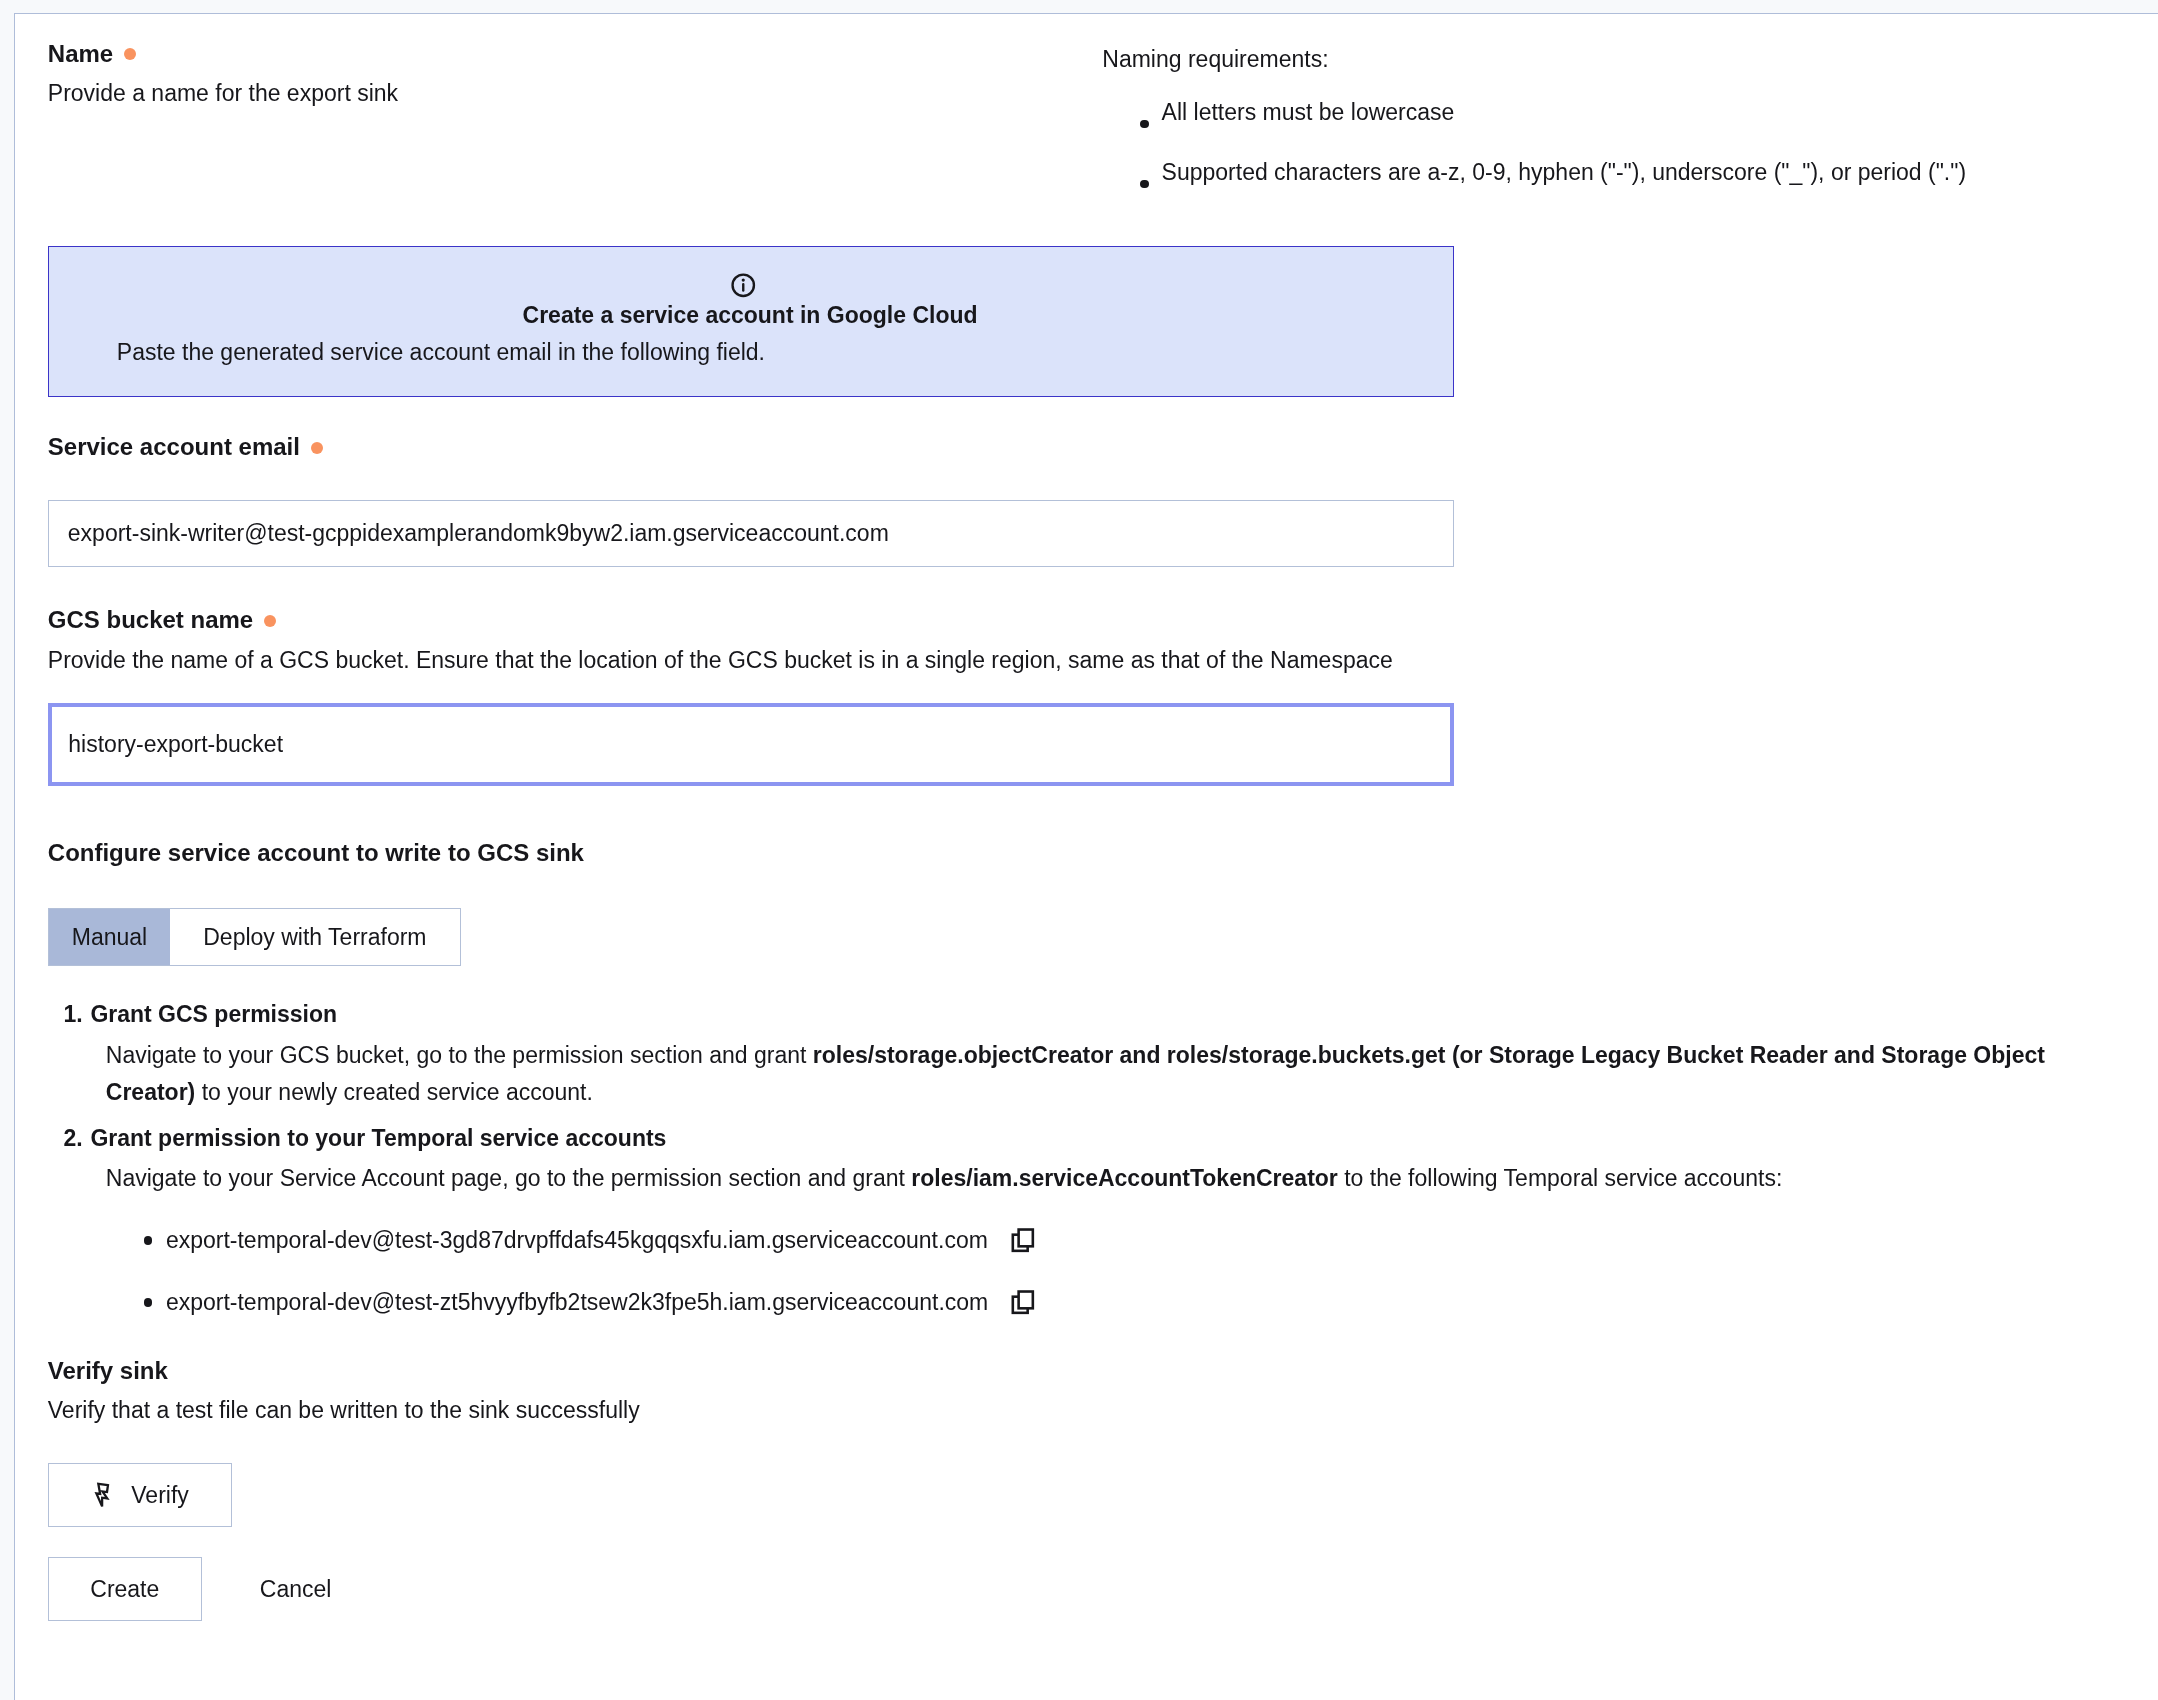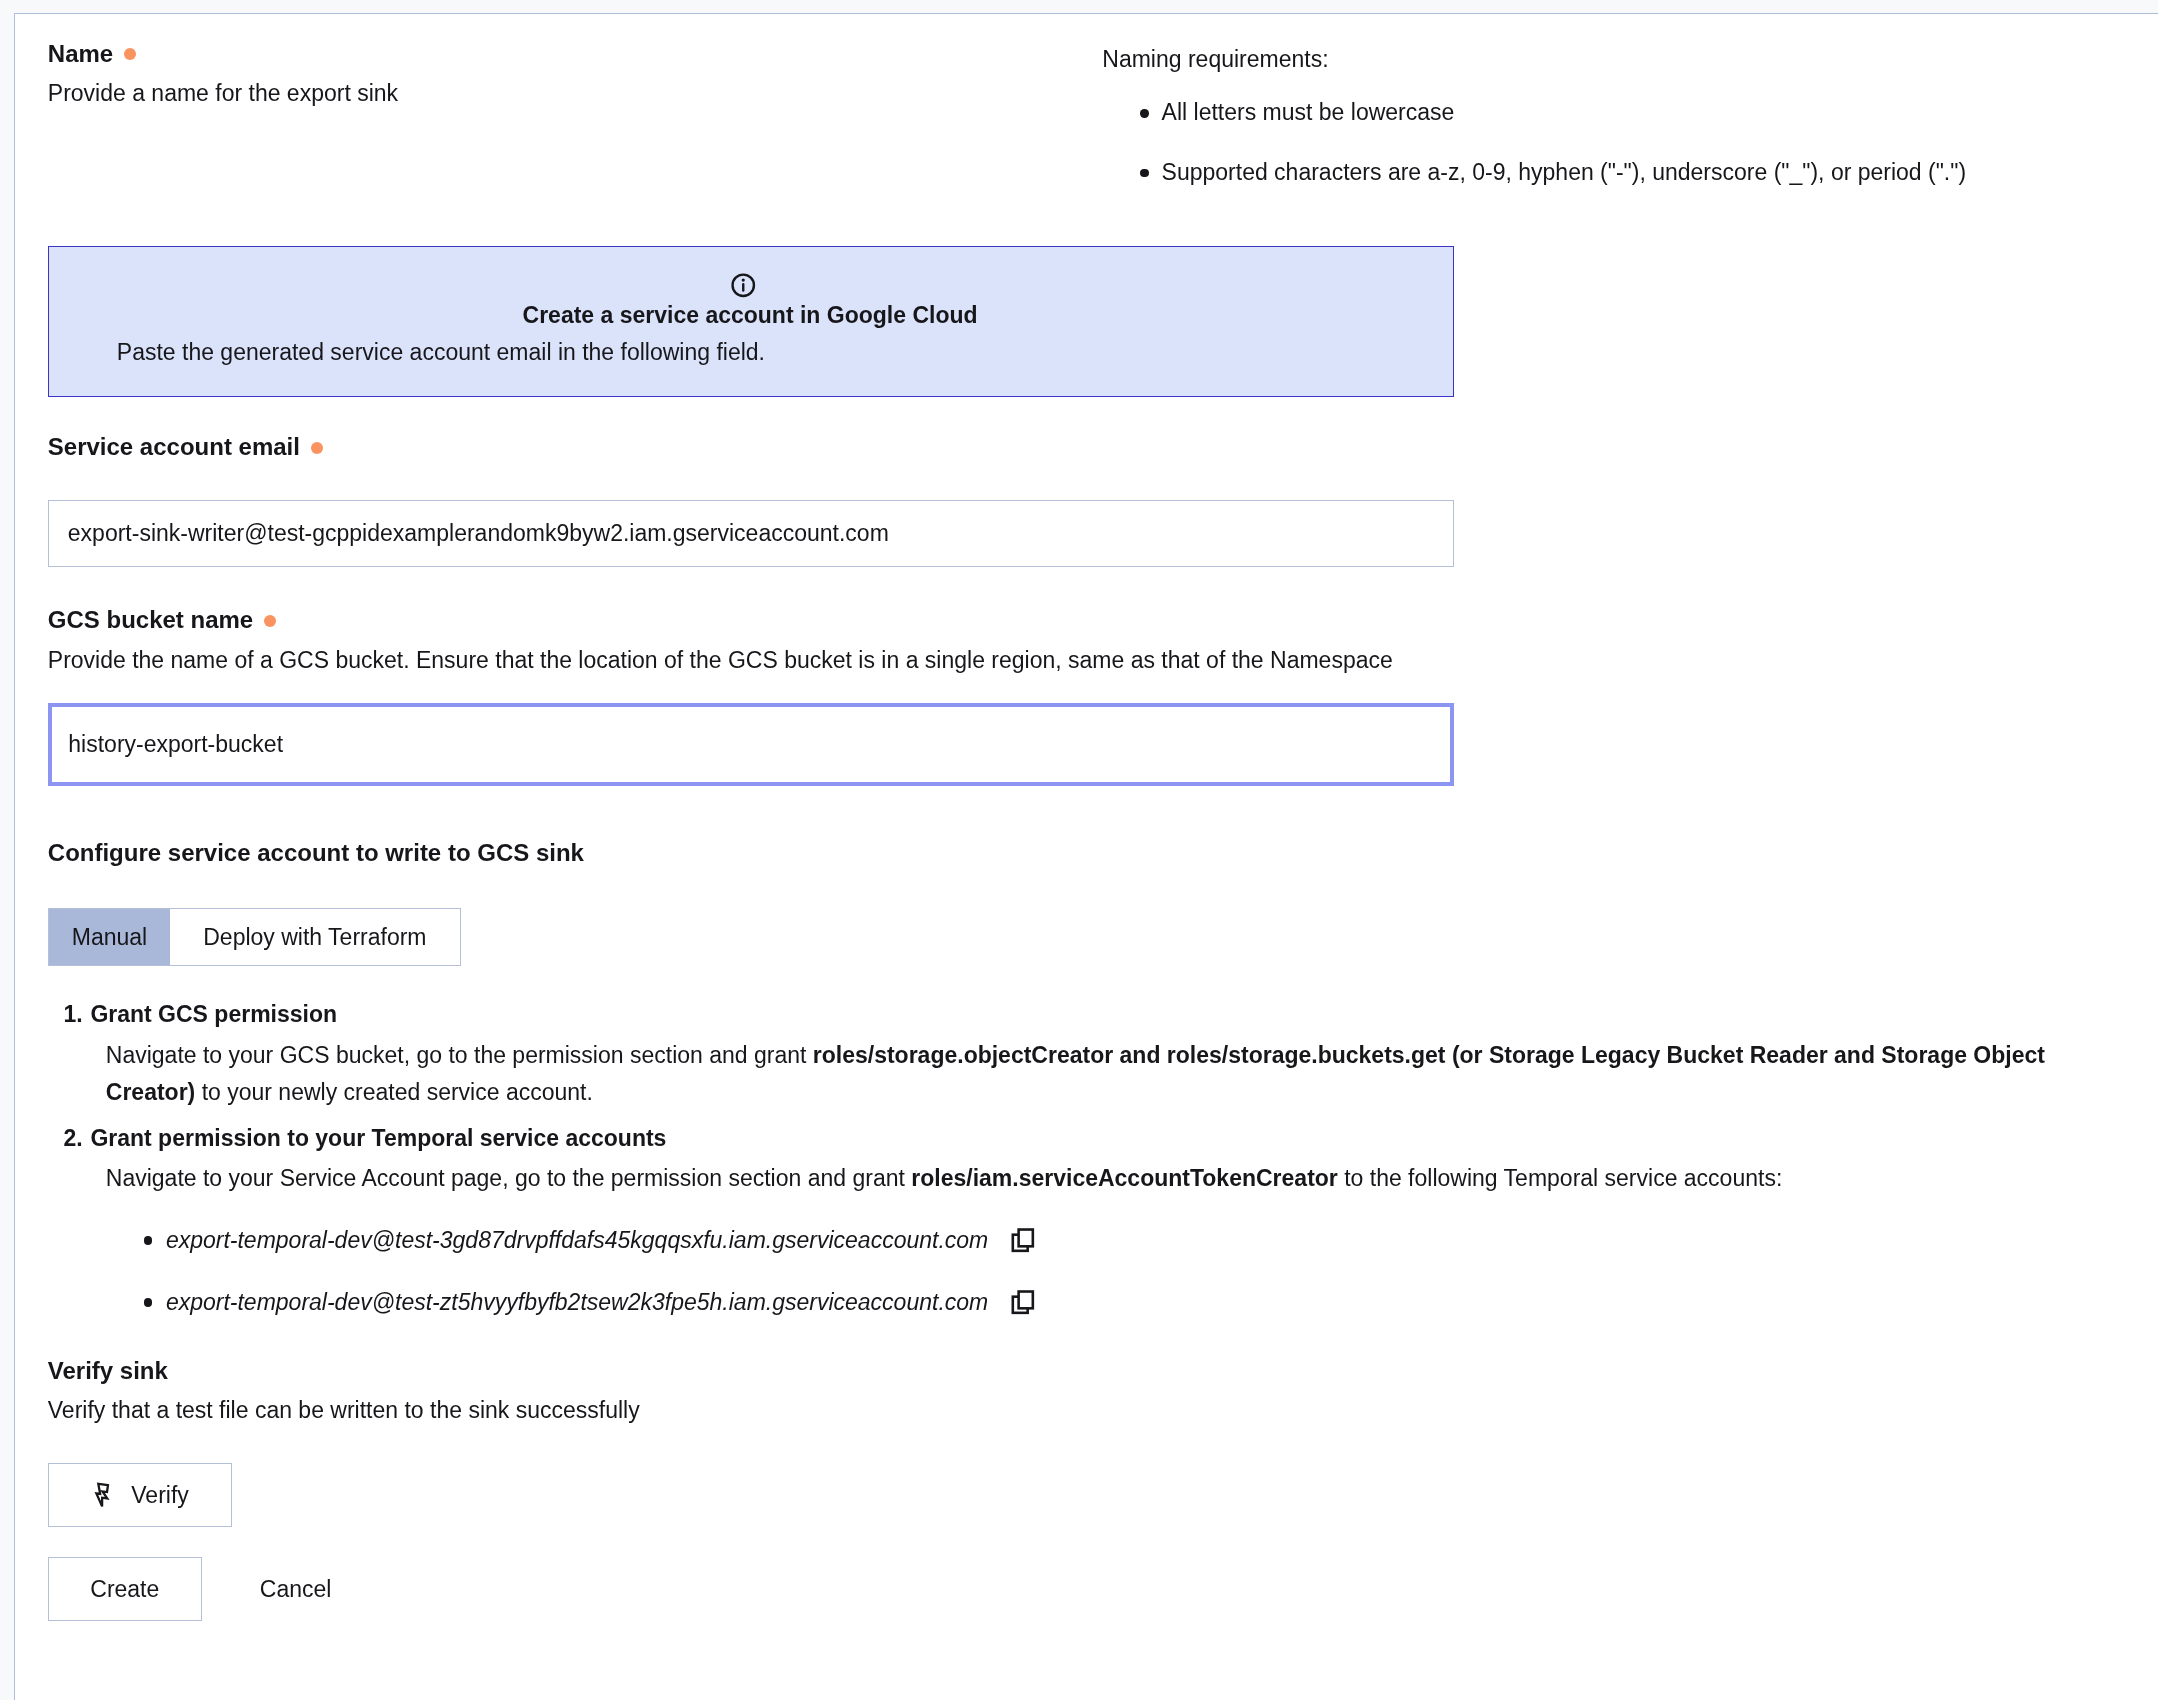--- a/index.html
+++ b/index.html
@@ -45,21 +45,21 @@
     padding: 0 19px; background: #fff; outline: none;
   }
   .text-input.focused {
     border: 4.6px solid var(--focus, #8c95f1);
     height: 83px; margin-top: 27.5px;
     padding: 0 16.5px;
   }
 
   .req-title { font-size: 23px; line-height: 31px; margin-top: 6.4px; }
   .req-list { margin-top: 22px; }
-  .req-item { display: flex; font-size: 23px; line-height: 31px; margin-bottom: 28.5px; }
+  .req-item { display: flex; font-size: 23px; line-height: 31px; margin-bottom: 28.5px; align-items: flex-end; }
   .bullet-dot {
     width: 8.3px; height: 8.3px; border-radius: 50%; background: var(--text, #17171b);
     flex: none; margin: 12px 13px 0 38px;
   }
 
   .info-box {
     margin-top: 30px;
     width: 1406px; min-height: 151px;
     background: var(--info-bg, #dbe3fa);
     border: 1.8px solid var(--info-border, #3b34c8);
@@ -94,21 +94,21 @@
   .steps { margin-top: 32px; }
   .step-title {
     display: flex; font-size: 23px; font-weight: 700; line-height: 33px;
     padding-left: 15.6px; margin-top: 11px;
   }
   .step-num { width: 27px; flex: none; }
   .step-body {
     font-size: 23px; line-height: 37px;
     padding-left: 58px; max-width: 2011px; margin-top: 5.5px;
   }
-  .accounts { margin-top: 12px; font-style: italic; }
+  .accounts { margin-top: 12px; }
   .account-row { display: flex; align-items: center; margin-top: 25px; padding-left: 96px; }
   .account-row .bullet-dot { margin: 0 13.8px 0 0; }
   .account-email { font-size: 23px; line-height: 37px; }
   .copy-btn {
     background: none; border: none; cursor: pointer;
     margin-left: 19px; padding: 0; display: flex; align-items: center;
   }
 
   .verify-title { font-size: 24px; font-weight: 700; line-height: 31px; margin-top: 34px; }
   .verify-desc { font-size: 23px; line-height: 31px; margin-top: 9.2px; }

